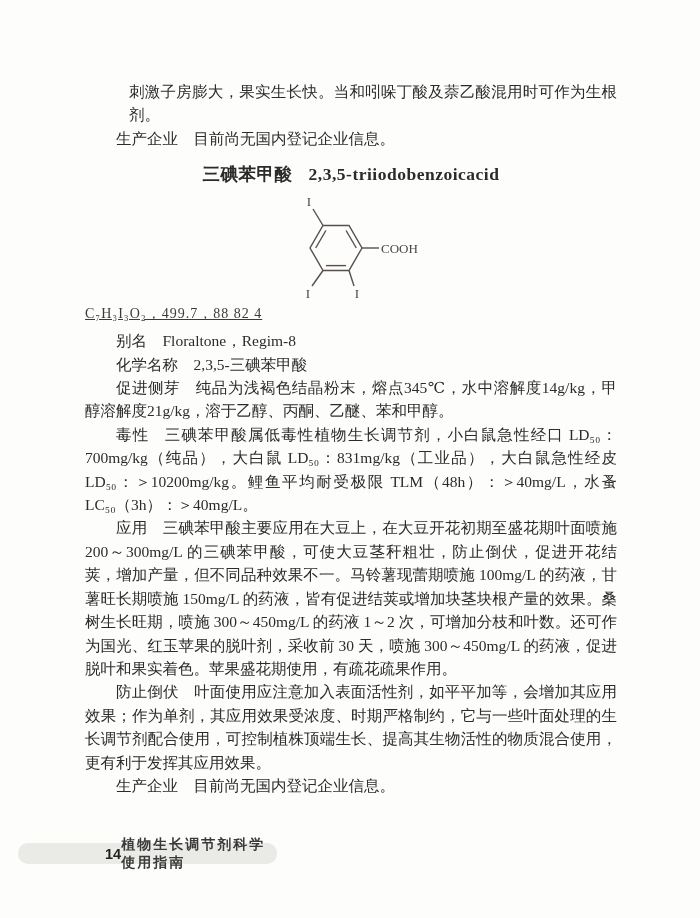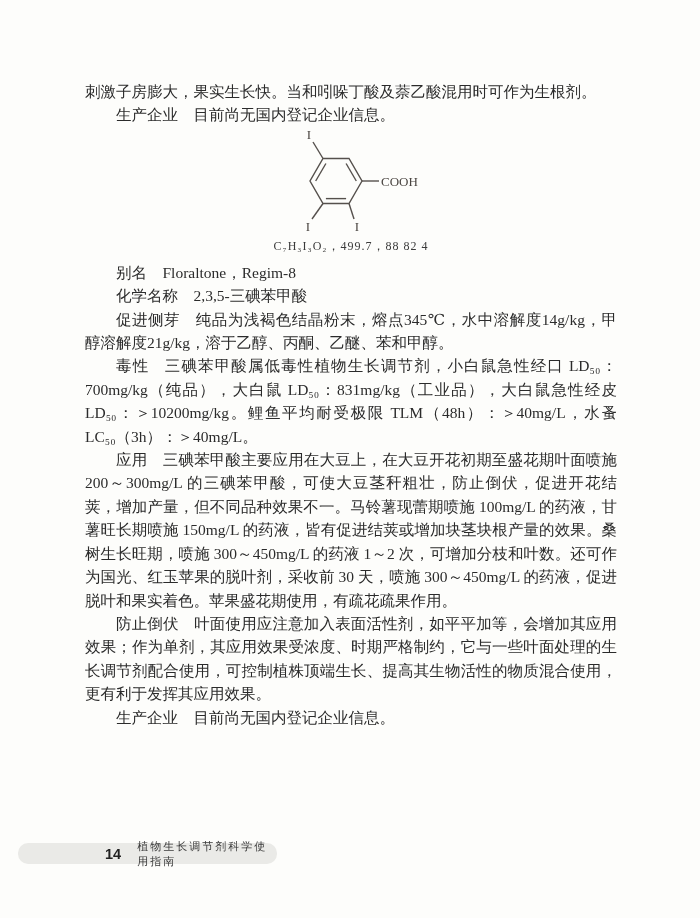--- a/index.html
+++ b/index.html
@@ -16,80 +16,85 @@
     left:85px; top:80px;
     width:532px;
   }
   p.body-para{
     margin:0;
     font-size:15.5px;
     line-height:23.4px;
     text-align:justify;
     text-indent:2em;
   }
-  p.body-para.noindent{text-indent:0;}
+  p.body-para.noindent{text-indent:0;margin-left:44px;}
   .lbl{font-weight:normal; margin-right:1em;}
   h2.compound-heading{
     margin:12px 0 10px 0;
     text-align:center;
     font-size:17.5px;
     font-weight:bold;
     letter-spacing:0.5px;
   }
   h2.compound-heading .cn{margin-right:16px;}
   .structure-wrap{
     text-align:center;
     margin:2px 0 0 0;
   }
   .structure-wrap svg{display:inline-block;}
   .formula-line{
-    text-align:center;
-    font-size:12px;
+    text-align:left;
+    font-size:14px;
     margin:0 0 6px 0;
     letter-spacing:1px;
     color:#3a3a3a;
+    text-decoration:underline;
   }
   .footer-bar{
     position:absolute;
     left:18px; top:843px;
     width:259px; height:21px;
     background:#eaeae7;
     display:flex;
     align-items:center;
     border-radius:10px;
   }
   .footer-page-num{
     font-family:"Liberation Sans","DejaVu Sans",sans-serif;
     font-weight:bold;
     font-size:14.5px;
     margin-left:87px;
     color:#222;
   }
   .footer-book-title{
-    font-size:11px;
-    margin-left:16px;
+    font-size:14px;
+    margin-left:0;
     color:#3a3a3a;
     letter-spacing:2px;
+    font-weight:bold;
   }
   .bond{stroke:#55504c;stroke-width:1.4;fill:none;}
   .atom{fill:#4a4541;font-size:13px;font-family:"Liberation Serif","DejaVu Serif",serif;}
 </style>
 </head>
 <body>
 
 <div class="content">
 
   <p class="body-para noindent">
     <span>刺激子房膨大，果实生长快。当和吲哚丁酸及萘乙酸混用时可作为生根剂。</span>
   </p>
 
   <p class="body-para">
     <span class="lbl">生产企业</span><span>目前尚无国内登记企业信息。</span>
   </p>
 
+  <h2 class="compound-heading">
+    <span class="cn">三碘苯甲酸</span><span class="en">2,3,5-triiodobenzoicacid</span>
+  </h2>
 
   <div class="structure-wrap">
     <svg width="170" height="105" viewBox="0 0 170 105">
 
       <polygon class="bond" points="96,52 83,74.5 57,74.5 44,52 57,29.5 83,29.5"></polygon>
 
       <line class="bond" x1="90.3" y1="52" x2="80.1" y2="34.5"></line>
       <line class="bond" x1="49.7" y1="52" x2="59.9" y2="34.5"></line>
       <line class="bond" x1="59.9" y1="69.6" x2="80.1" y2="69.6"></line>
 

